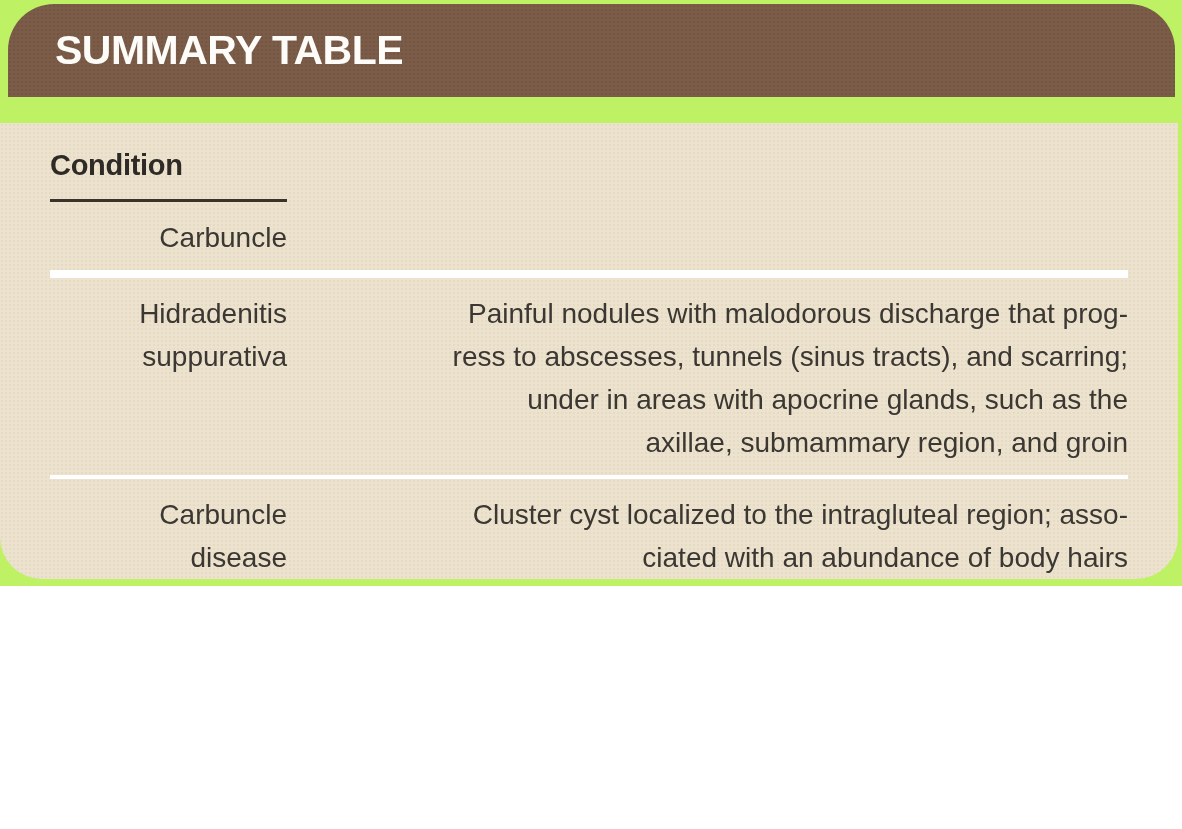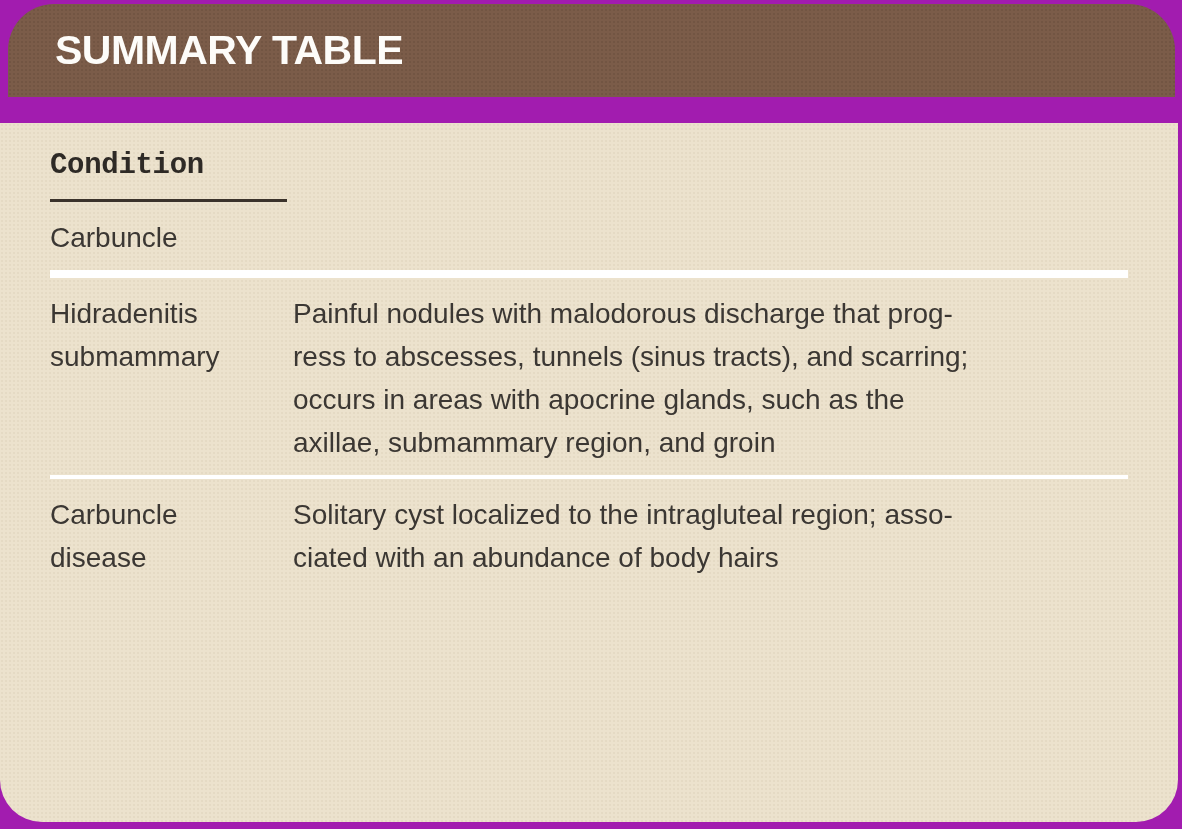--- a/index.html
+++ b/index.html
@@ -4,22 +4,22 @@
 <style>
   html, body {
     margin: 0;
     padding: 0;
     background: #ffffff;
     font-family: "Liberation Sans", "DejaVu Sans", sans-serif;
   }
   .stage {
     position: relative;
     width: 1182px;
-    height: 829px;
-    background: #a21caf;
+    height: 586px;
+    background: #bef264;
     overflow: hidden;
   }
   
   .header-bar {
     position: absolute;
     left: 8px;
     right: 7px;
     top: 4px;
     height: 93px;
     background-color: #7b5c49;
@@ -57,27 +57,27 @@
     column-gap: 6px;
     padding-top: 26px;
   }
   .th {
     font-size: 29px;
     font-weight: 700;
     color: #2e2a26;
     letter-spacing: -0.3px;
     padding-bottom: 17px;
     border-bottom: 3px solid #3b332b;
-    font-family: Liberation Mono, monospace;
   }
   .row {
     display: grid;
     grid-template-columns: 237px 1fr;
     column-gap: 6px;
     padding: 14px 0 11px 0;
+    text-align: right;
   }
   .cell {
     font-size: 28px;
     line-height: 43px;
     color: #3b3733;
     white-space: pre-line;
   }
   .divider {
     height: 4px;
     background: #ffffff;
@@ -103,32 +103,32 @@
         <div class="cell">Carbuncle</div>
       </div>
 
       <div class="divider"></div>
 
 
       <div class="divider"></div>
 
       <div class="row">
         <div class="cell">Hidradenitis
-submammary</div>
+suppurativa</div>
         <div class="cell">Painful nodules with malodorous discharge that prog-
 ress to abscesses, tunnels (sinus tracts), and scarring;
-occurs in areas with apocrine glands, such as the
+under in areas with apocrine glands, such as the
 axillae, submammary region, and groin</div>
       </div>
 
       <div class="divider"></div>
 
       <div class="row">
         <div class="cell">Carbuncle
 disease</div>
-        <div class="cell">Solitary cyst localized to the intragluteal region; asso-
+        <div class="cell">Cluster cyst localized to the intragluteal region; asso-
 ciated with an abundance of body hairs</div>
       </div>
 
     </div>
   </div>
 
 </div>
 
 </body></html>

